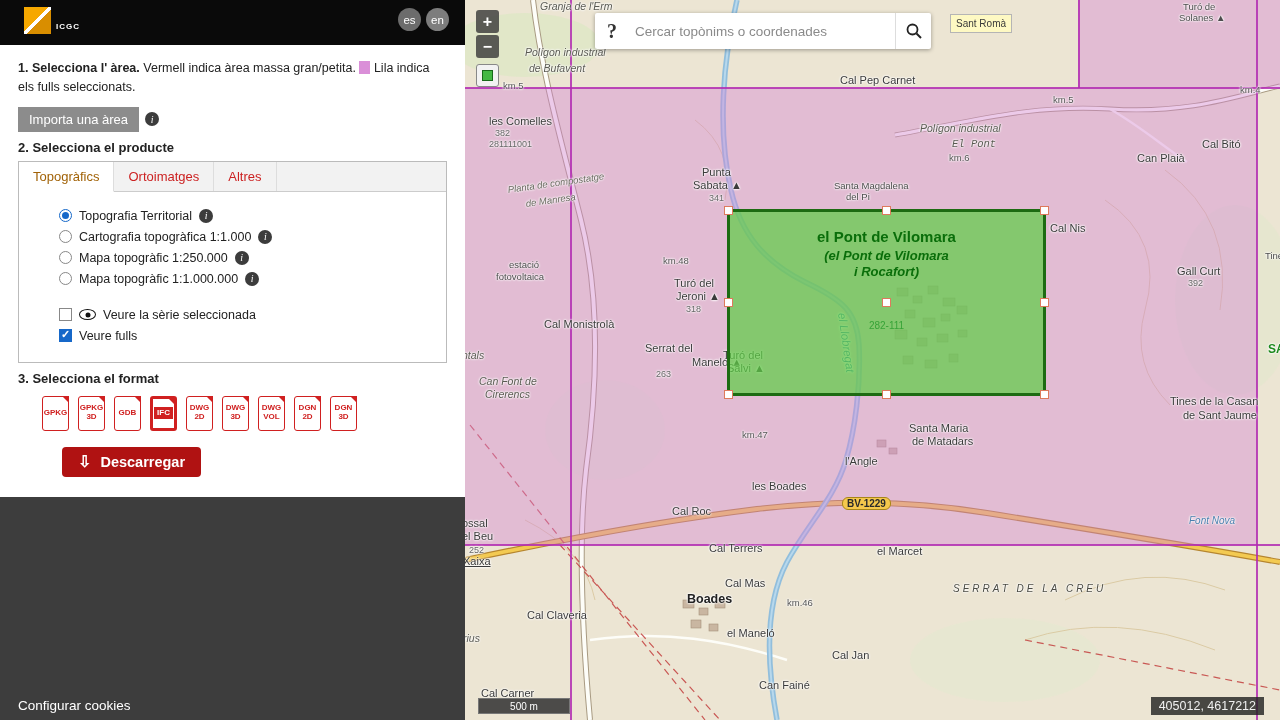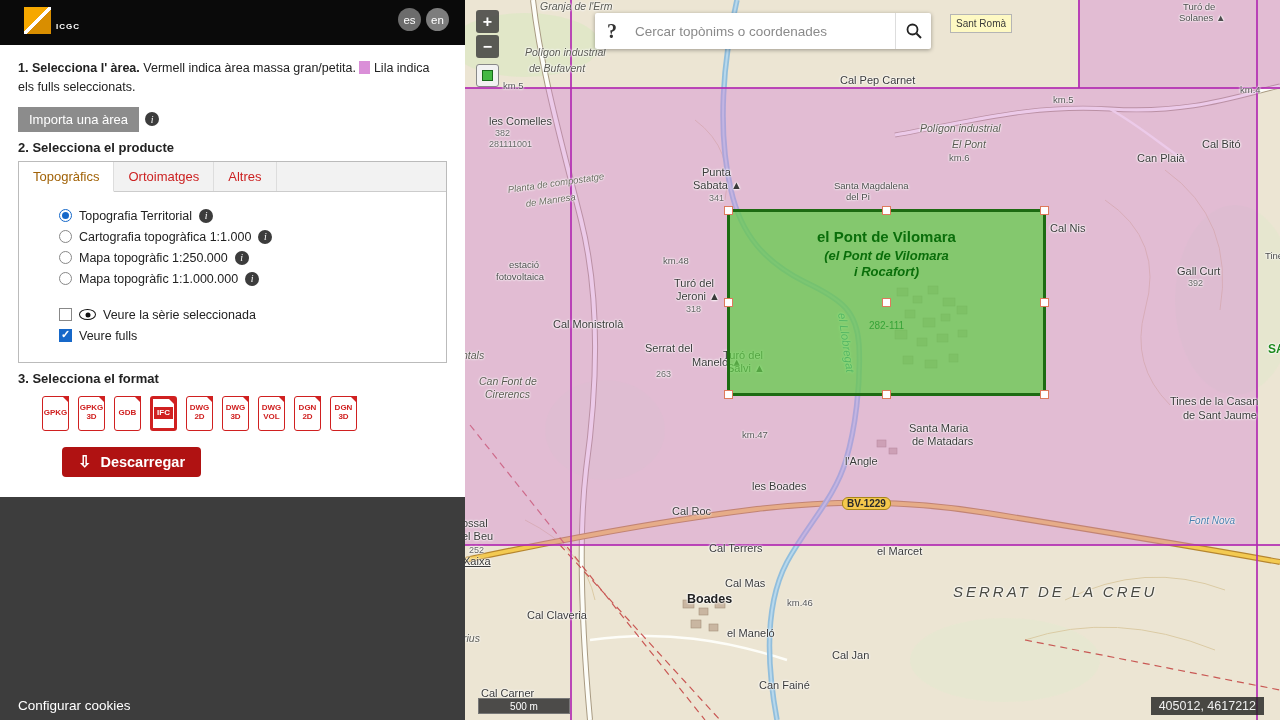--- a/index.html
+++ b/index.html
@@ -27,21 +27,21 @@
     text-shadow:0 0 2px #fff, 0 0 2px #fff, 0 0 3px #fff; }
   .ml.sm   { font-size:9.5px; color:#4c4c4c; }
   .ml.km   { font-size:9.5px; color:#555; }
   .ml.elev { font-size:9px;  color:#666; }
   .ml.it2  { font-size:10.5px; font-style:italic; color:#5a5a52; }
   .ml.it3  { font-size:9.5px; font-style:italic; color:#6a6a60; }
   .ml.bold { font-size:12.5px; font-weight:bold; color:#222; }
   .ml.blue { font-size:10px; font-style:italic; color:#4a7fae; }
   .ml.river{ font-size:11.5px; font-style:italic; color:#3c7cb0; }
   .ml.green{ font-size:12px; font-weight:bold; color:#1d8a1d; }
-  .ml.spaced{ font-size:15px; font-style:italic; letter-spacing:3px; color:#4a4a42;text-align:center; }
+  .ml.spaced{ font-size:10px; font-style:italic; letter-spacing:3px; color:#4a4a42;text-align:center; }
   .ml.boxed{ font-size:10px; background:#fef9c3; border:1px solid #b5b5b5; padding:3px 5px; text-shadow:none; }
   .ml.badge{ font-size:10px; font-weight:bold; color:#2a2a2a; background:#f5c84c;
     border:1px solid #a88618; border-radius:2px; padding:0 4px; text-shadow:none; }
 
   .selection { position:absolute; left:262px; top:209px; width:319px; height:187px;
     background:rgba(96,205,70,0.72); border:3px solid #1d6b12; z-index:5; }
   .sel-title { position:absolute; left:0; right:0; top:16px; text-align:center;
     color:#0a6e0a; font-weight:bold; font-size:15px; }
   .sel-sub { position:absolute; left:0; right:0; text-align:center; color:#0a6e0a;
     font-weight:bold; font-style:italic; font-size:13px; }
@@ -227,21 +227,21 @@
         <span class="ml sm" style="left: 718px; top: 1px;">Turó de</span>
         <span class="ml sm" style="left: 714px; top: 12px;">Solanes ▲</span>
         <span class="ml boxed" style="left: 485px; top: 14px;">Sant Romà</span>
         <span class="ml it2" style="left: 60px; top: 46px;">Polígon industrial</span>
         <span class="ml it2" style="left: 64px; top: 62px;">de Bufavent</span>
         <span class="ml km" style="left: 38px; top: 80px;">km.5</span>
         <span class="ml" style="left: 375px; top: 74px;">Cal Pep Carnet</span>
         <span class="ml km" style="left: 588px; top: 94px;">km.5</span>
         <span class="ml km" style="left: 775px; top: 84px;">km.4</span>
         <span class="ml it2" style="left: 455px; top: 122px;">Polígon industrial</span>
-        <span class="ml it2" style="left: 487px; top: 138px;">El Pont</span>
+        <span class="ml it2" style="left: 487px; top: 138px; font-family: Liberation Mono, monospace;">El Pont</span>
         <span class="ml km" style="left: 484px; top: 152px;">km.6</span>
         <span class="ml" style="left: 672px; top: 152px;">Can Plaià</span>
         <span class="ml" style="left: 737px; top: 138px;">Cal Bitó</span>
         <span class="ml" style="left: 24px; top: 115px;">les Comelles</span>
         <span class="ml elev" style="left: 30px; top: 128px;">382</span>
         <span class="ml elev" style="left: 24px; top: 139px;">281111001</span>
         <span class="ml" style="left: 237px; top: 166px;">Punta</span>
         <span class="ml" style="left: 228px; top: 179px;">Sabata ▲</span>
         <span class="ml elev" style="left: 244px; top: 193px;">341</span>
         <span class="ml sm" style="left: 369px; top: 180px;">Santa Magdalena</span>
@@ -251,21 +251,21 @@
         <span class="ml elev" style="left: 723px; top: 278px;">392</span>
         <span class="ml sm" style="left: 800px; top: 250px;">Tine</span>
         <span class="ml km" style="left: 198px; top: 255px;">km.48</span>
         <span class="ml sm" style="left: 44px; top: 259px;">estació</span>
         <span class="ml sm" style="left: 31px; top: 271px;">fotovoltaica</span>
         <span class="ml it3" style="left: 42px; top: 184px; transform: rotate(-8deg);">Planta de compostatge</span>
         <span class="ml it3" style="left: 60px; top: 198px; transform: rotate(-8deg);">de Manresa</span>
         <span class="ml" style="left: 209px; top: 277px;">Turó del</span>
         <span class="ml" style="left: 211px; top: 290px;">Jeroni ▲</span>
         <span class="ml elev" style="left: 221px; top: 304px;">318</span>
-        <span class="ml" style="left: 88px; top: 318px;">Cal Monistrolà</span>
+        <span class="ml" style="left: 79px; top: 318px;">Cal Monistrolà</span>
         <span class="ml" style="left: 180px; top: 342px;">Serrat del</span>
         <span class="ml" style="left: 183px; top: 356px; margin-left: 44px;">Maneló ▲</span>
         <span class="ml elev" style="left: 191px; top: 369px;">263</span>
         <span class="ml" style="left: 258px; top: 349px;">Turó del</span>
         <span class="ml" style="left: 262px; top: 362px;">Salvi ▲</span>
         <span class="ml it2" style="left: -3px; top: 349px;">ntals</span>
         <span class="ml it2" style="left: 14px; top: 375px;">Can Font de</span>
         <span class="ml it2" style="left: 20px; top: 388px;">Cirerencs</span>
         <span class="ml river" style="left: 383px; top: 312px; transform: rotate(82deg);">el Llobregat</span>
         <span class="ml km" style="left: 277px; top: 429px;">km.47</span>

